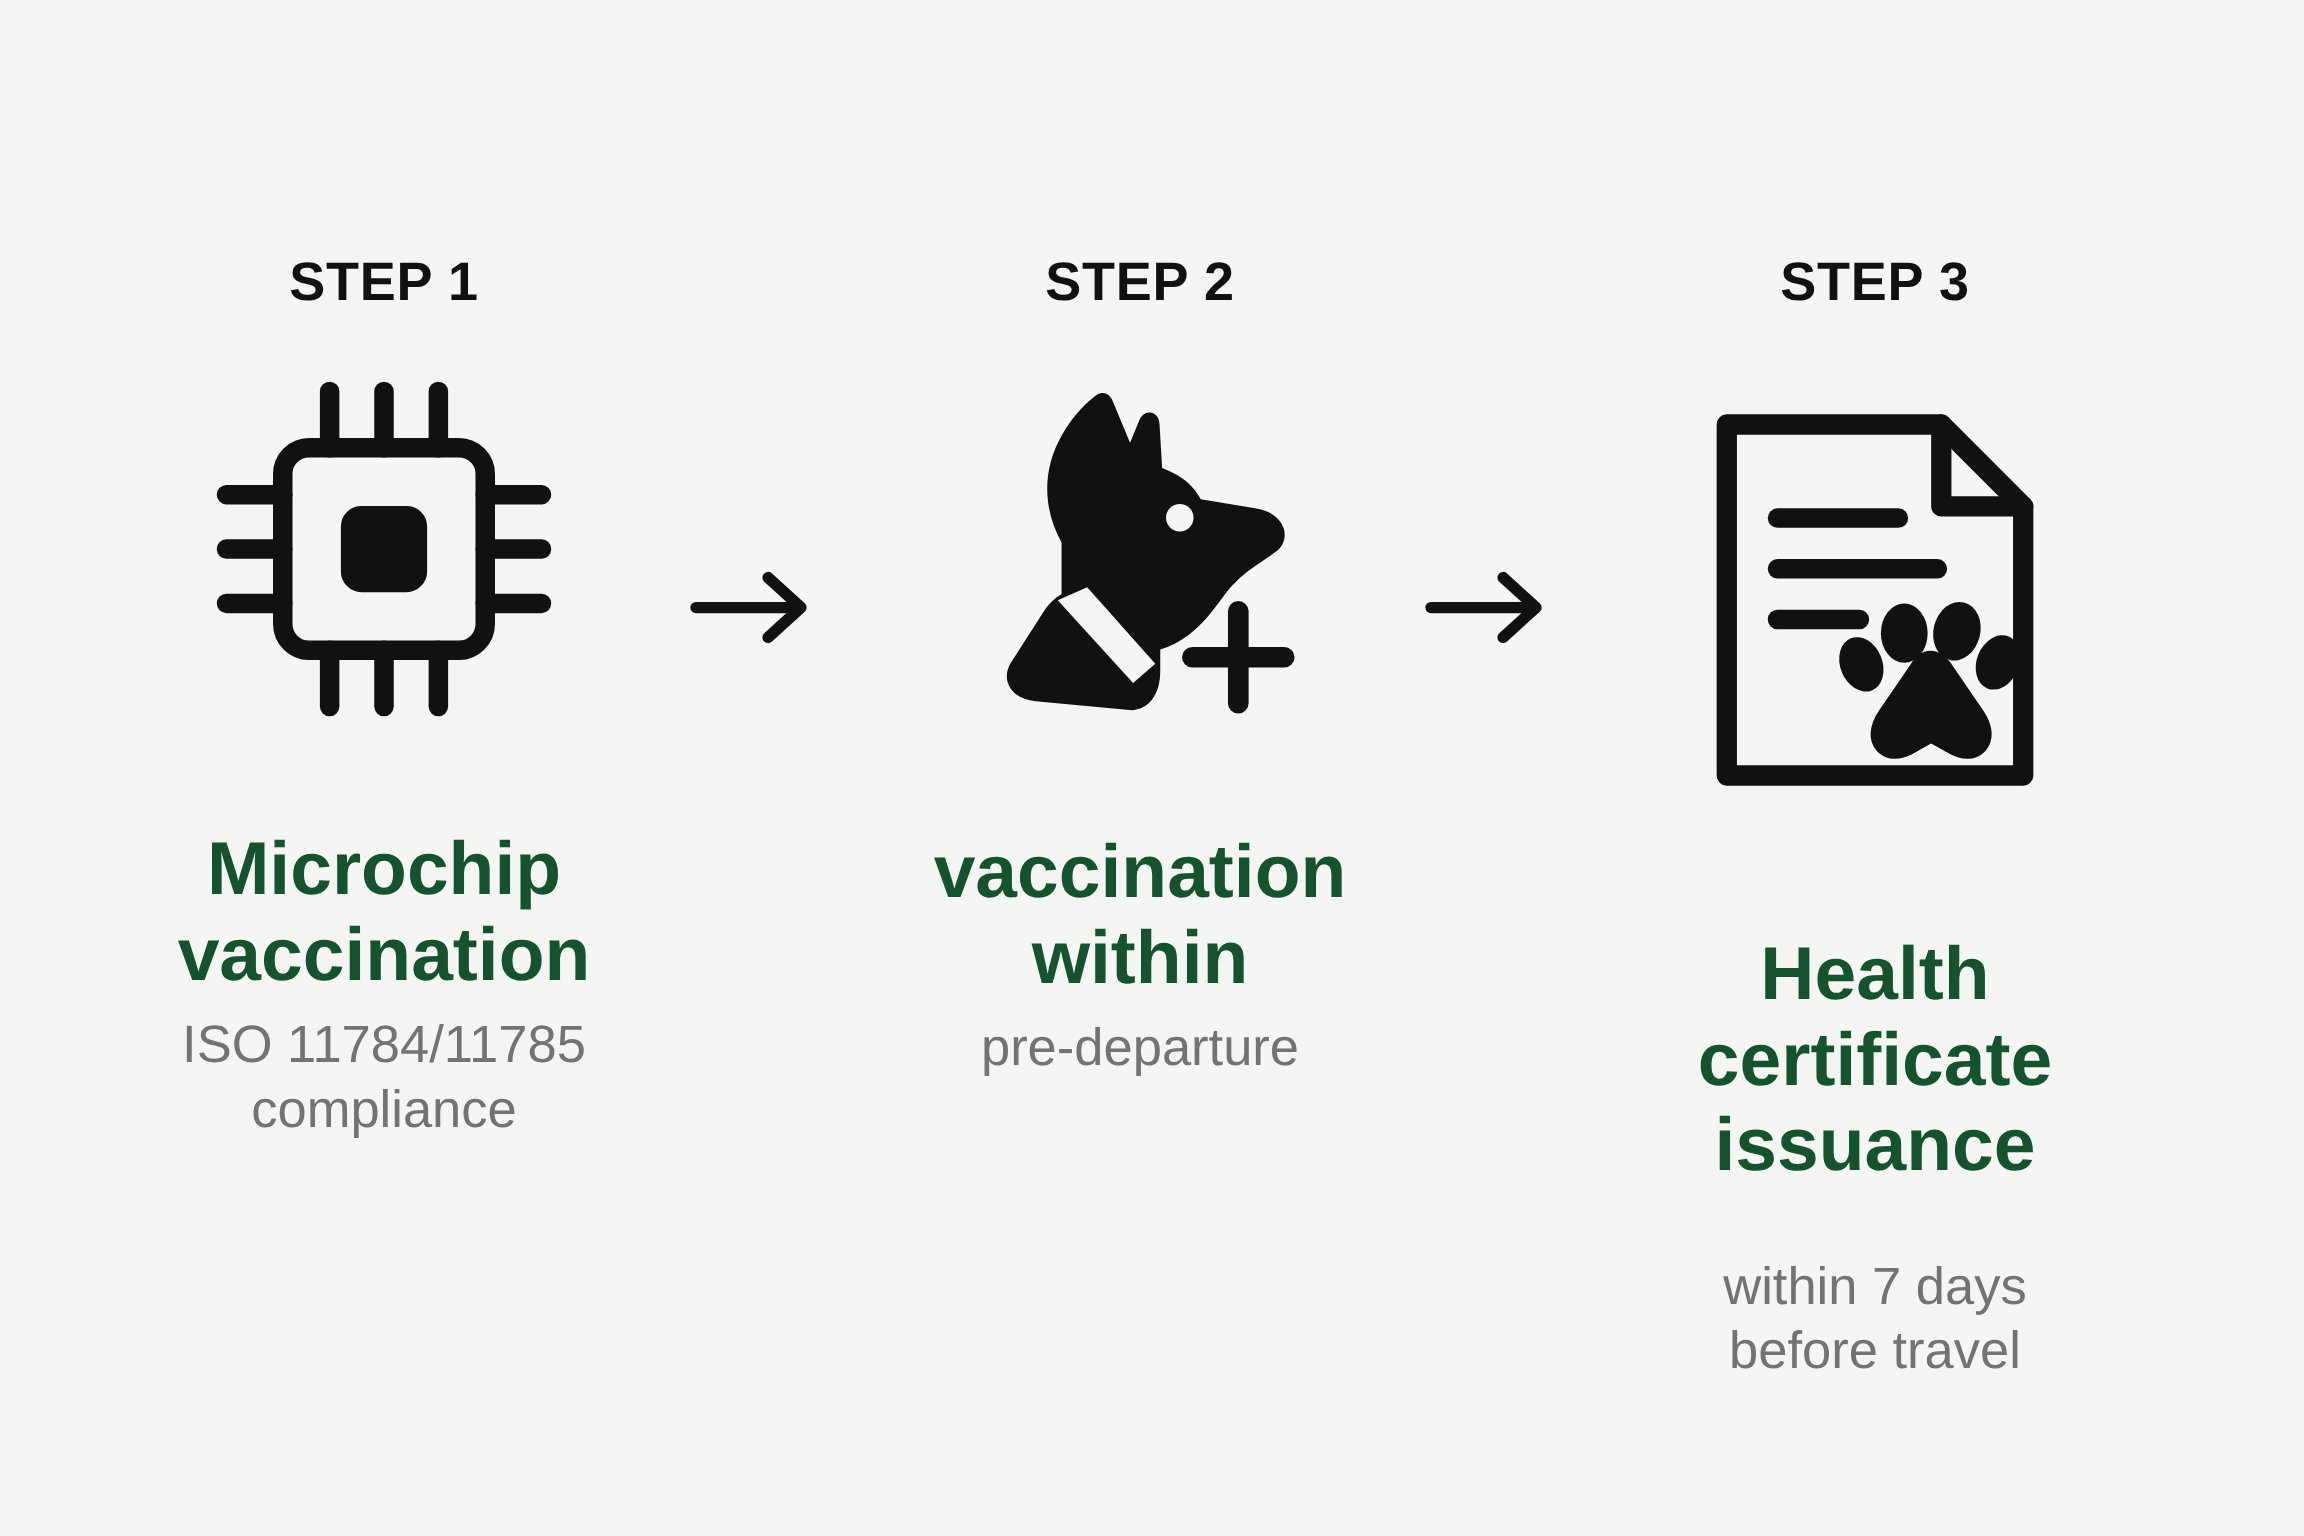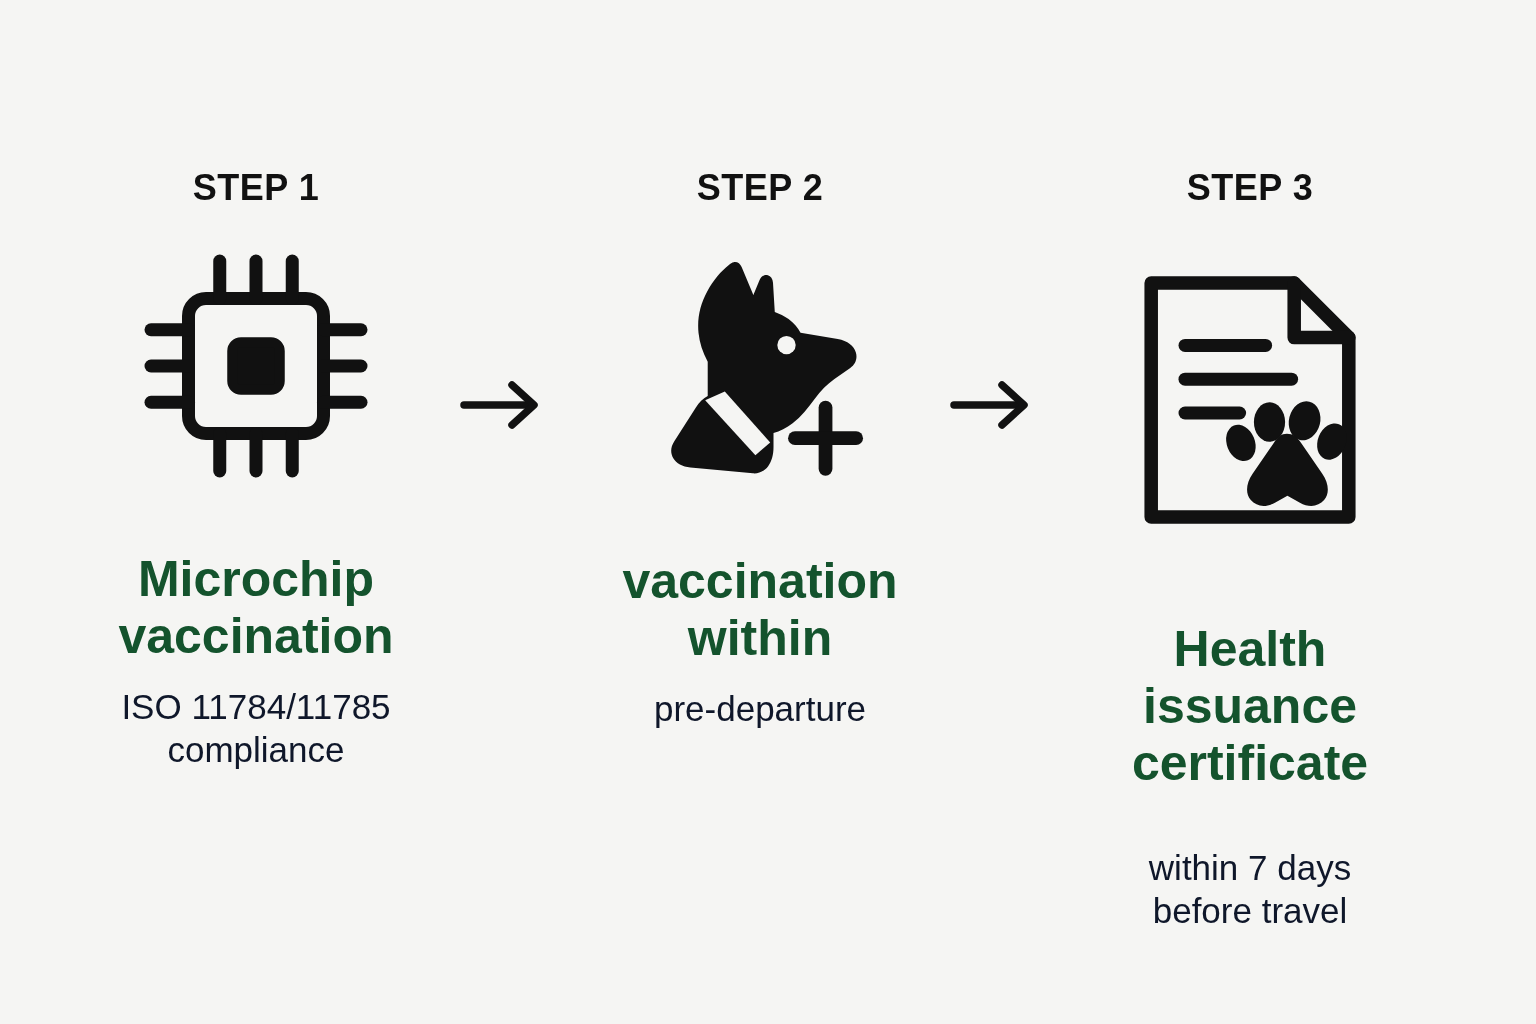--- a/index.html
+++ b/index.html
@@ -75,22 +75,22 @@
     max-width: 400px;
   }
   .title.t2 { margin-top: 50px; }
   .title.t3 { margin-top: 50px; }
 
   .subtitle {
     font-size: 35px;
     font-weight: normal;
     line-height: 1.24;
     text-align: center;
-    color: #0f172a;
-    margin-top: 20px;
+    color: #737373;
+    margin-top: 10px;
     max-width: 400px;
   }
   .subtitle b { font-weight: bold; }
 
   .arrow {
     position: absolute;
     width: 90px;
     height: 60px;
   }
   .arrow.a1 { left: 458px; top: 375px; }
@@ -251,22 +251,22 @@
               C44.2,86.0 44.4,82.2 47.0,78.4
               L55.2,66.4
               C56.5,64.3 58.1,63.0 60.2,63.0
               Z"></path>
           </g>
         </svg>
       </div>
 
       <div class="title t3">
         <div>Health</div>
+        <div>certificate</div>
         <div>issuance</div>
-        <div>certificate</div>
       </div>
 
       <div class="subtitle">
         <div>within 7 days</div>
         <div>before travel</div>
       </div>
     </div>
 
   </div>
 </div>

